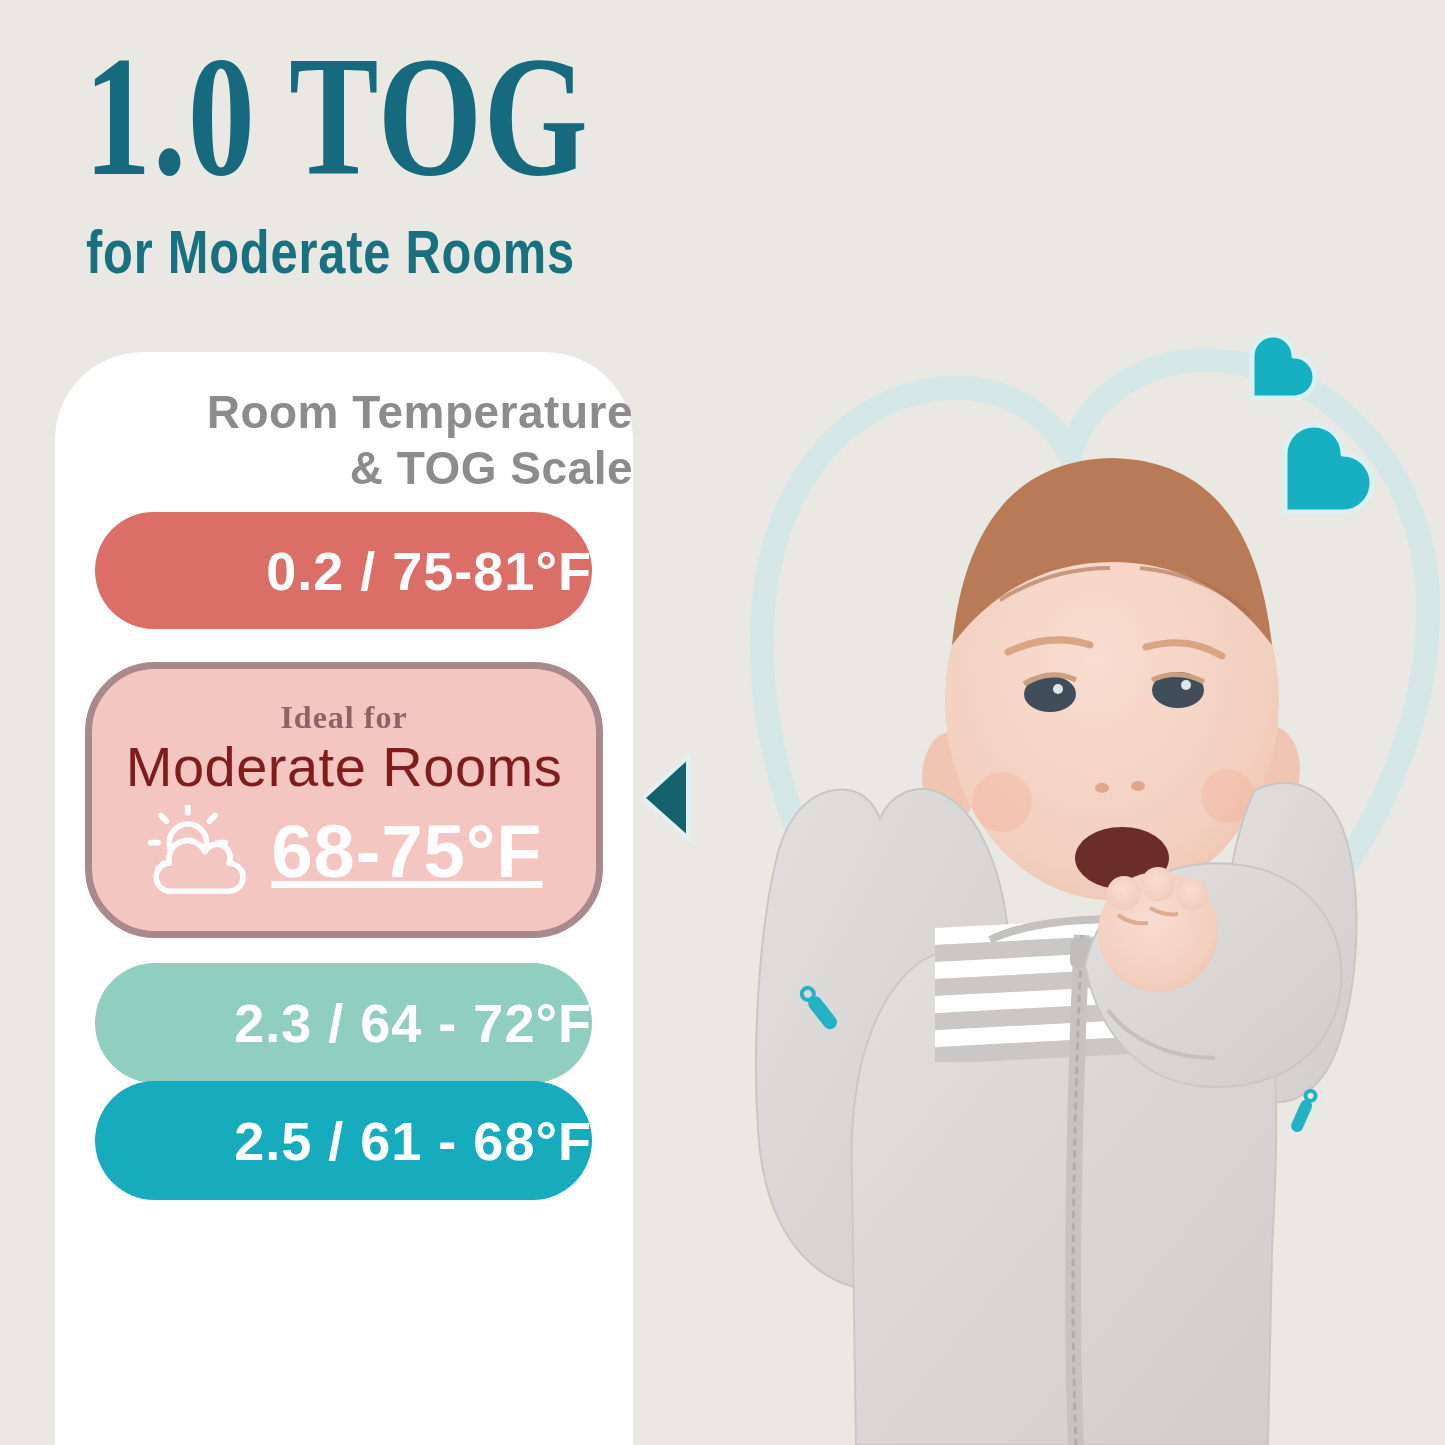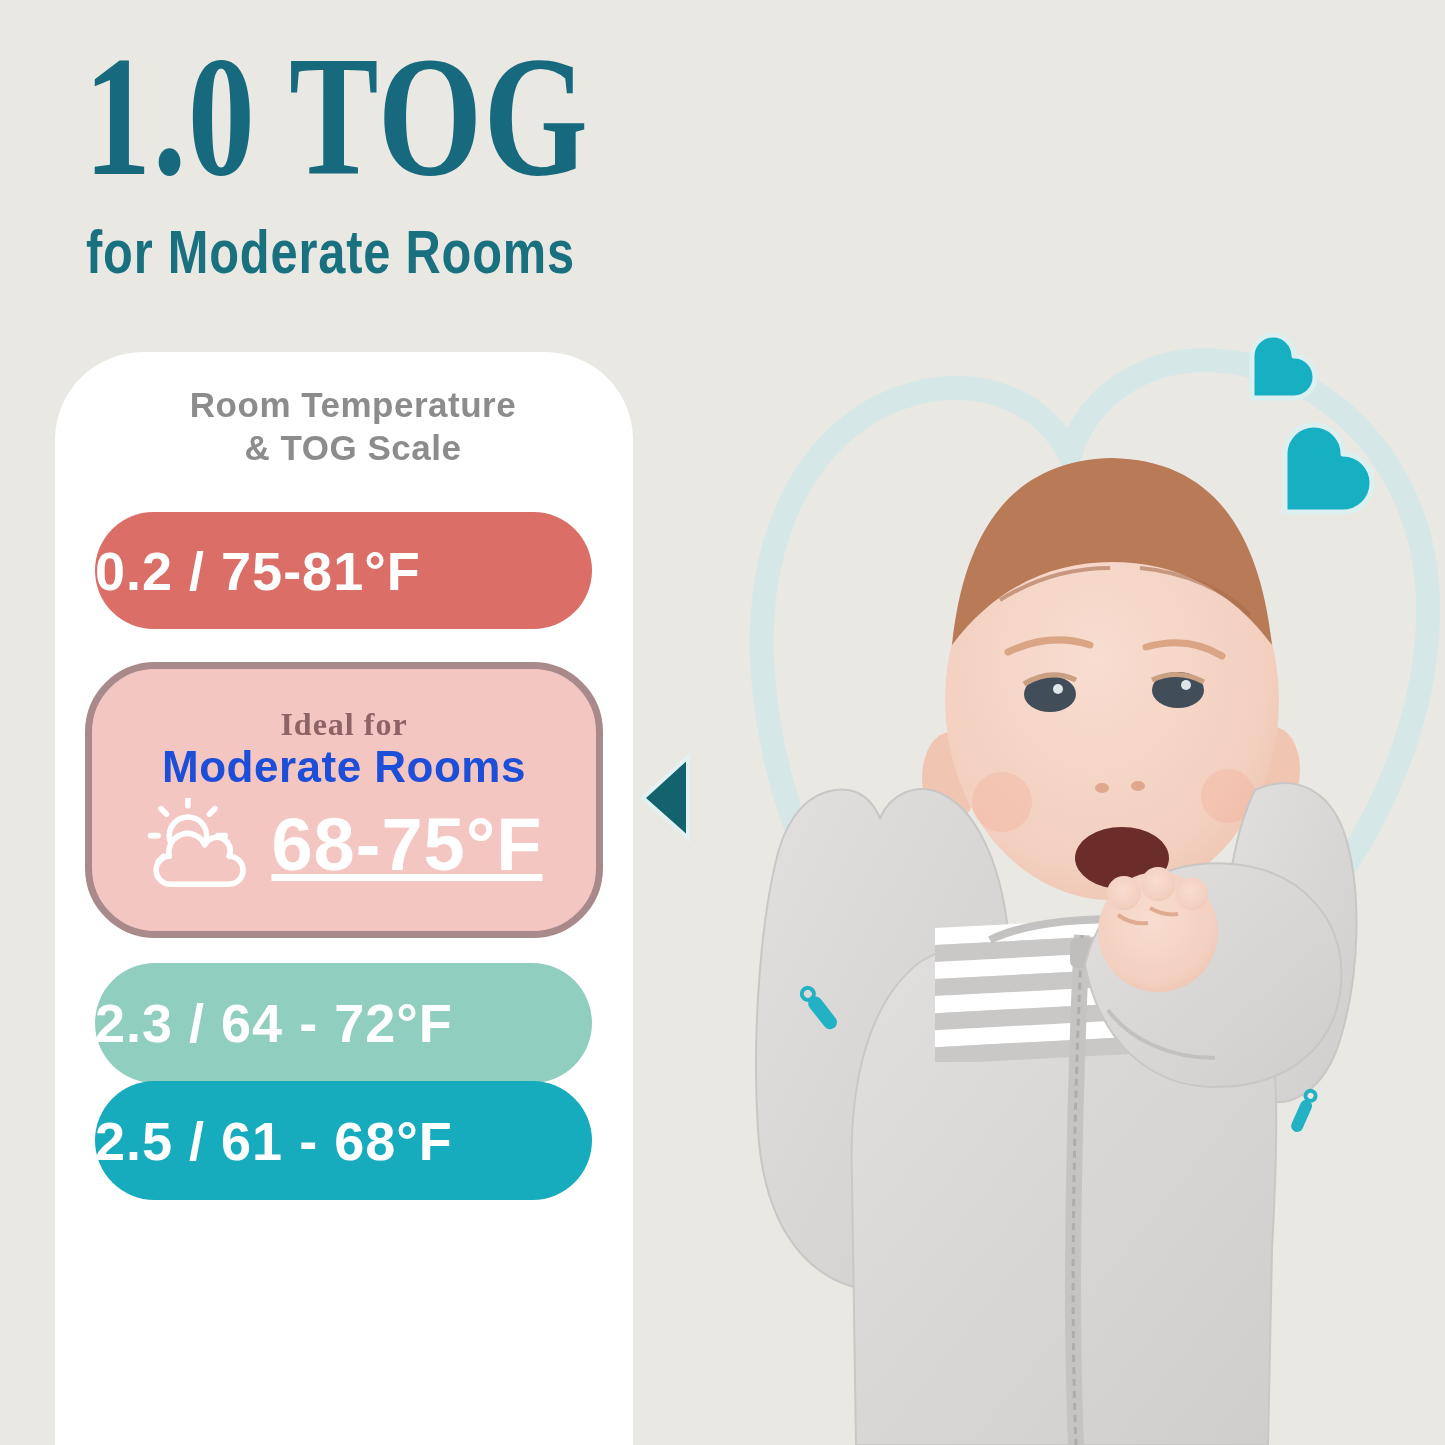--- a/index.html
+++ b/index.html
@@ -20,41 +20,41 @@
     position:absolute;left:86px;top:222px;z-index:2;
     font-weight:bold;font-size:61px;color:#197180;letter-spacing:1px;line-height:1;
     transform:scaleX(.80);transform-origin:left top;white-space:nowrap;
   }
   
   .card{
     position:absolute;left:55px;top:352px;width:578px;height:1093px;z-index:2;
     background:#ffffff;border-radius:88px 88px 0 0;
   }
   .card-title{
-    position:absolute;top:32px;left:9px;width:100%;text-align:center;
-    font-weight:bold;font-size:35px;line-height:1.22;color:#8c8c8c;letter-spacing:.5px;
+    position:absolute;top:32px;left:0;width:100%;text-align:right;
+    font-weight:bold;font-size:46px;line-height:1.22;color:#8c8c8c;letter-spacing:.5px;
   }
   .pill{
     position:absolute;left:40px;width:497px;border-radius:62px;
-    display:flex;align-items:center;justify-content:flex-start;
+    display:flex;align-items:center;justify-content:flex-end;
     color:#ffffff;font-weight:bold;font-size:54px;letter-spacing:1px;white-space:nowrap;
   }
   .pill-02{top:160px;height:117px;background:#dc6e68;}
   .pill-ideal{
     left:30px;top:310px;width:504px;height:262px;background:#f4c6c2;
     border:7px solid #a98a8c;border-radius:70px;flex-direction:column;justify-content:center;
   }
   .pill-15{top:611px;height:120px;background:#90cfc0;}
   .pill-25{top:729px;height:119px;background:#17abbe;}
   .pill-35{top:908px;height:117px;background:#12636f;}
   .ideal-for{
     font-family:"Liberation Serif",serif;font-weight:bold;font-size:32px;
     color:#8d6366;letter-spacing:1px;line-height:1.05;
   }
-  .room-name{font-weight:bold;font-size:44px;color:#1d4ed8;line-height:1.15;letter-spacing:.5px;}
+  .room-name{font-weight:normal;font-size:56px;color:#7f1d1d;line-height:1.15;letter-spacing:.5px;}
   .temp-row{display:flex;align-items:center;gap:14px;margin-top:6px;text-decoration:underline;}
   .temp-value{font-weight:bold;font-size:74px;color:#ffffff;line-height:1;}
   .weather-icon{width:112px;height:94px;flex:0 0 auto;}
 </style>
 </head>
 <body>
 
 <div class="stage">
 
   <svg class="art-layer" viewBox="0 0 1445 1445">

